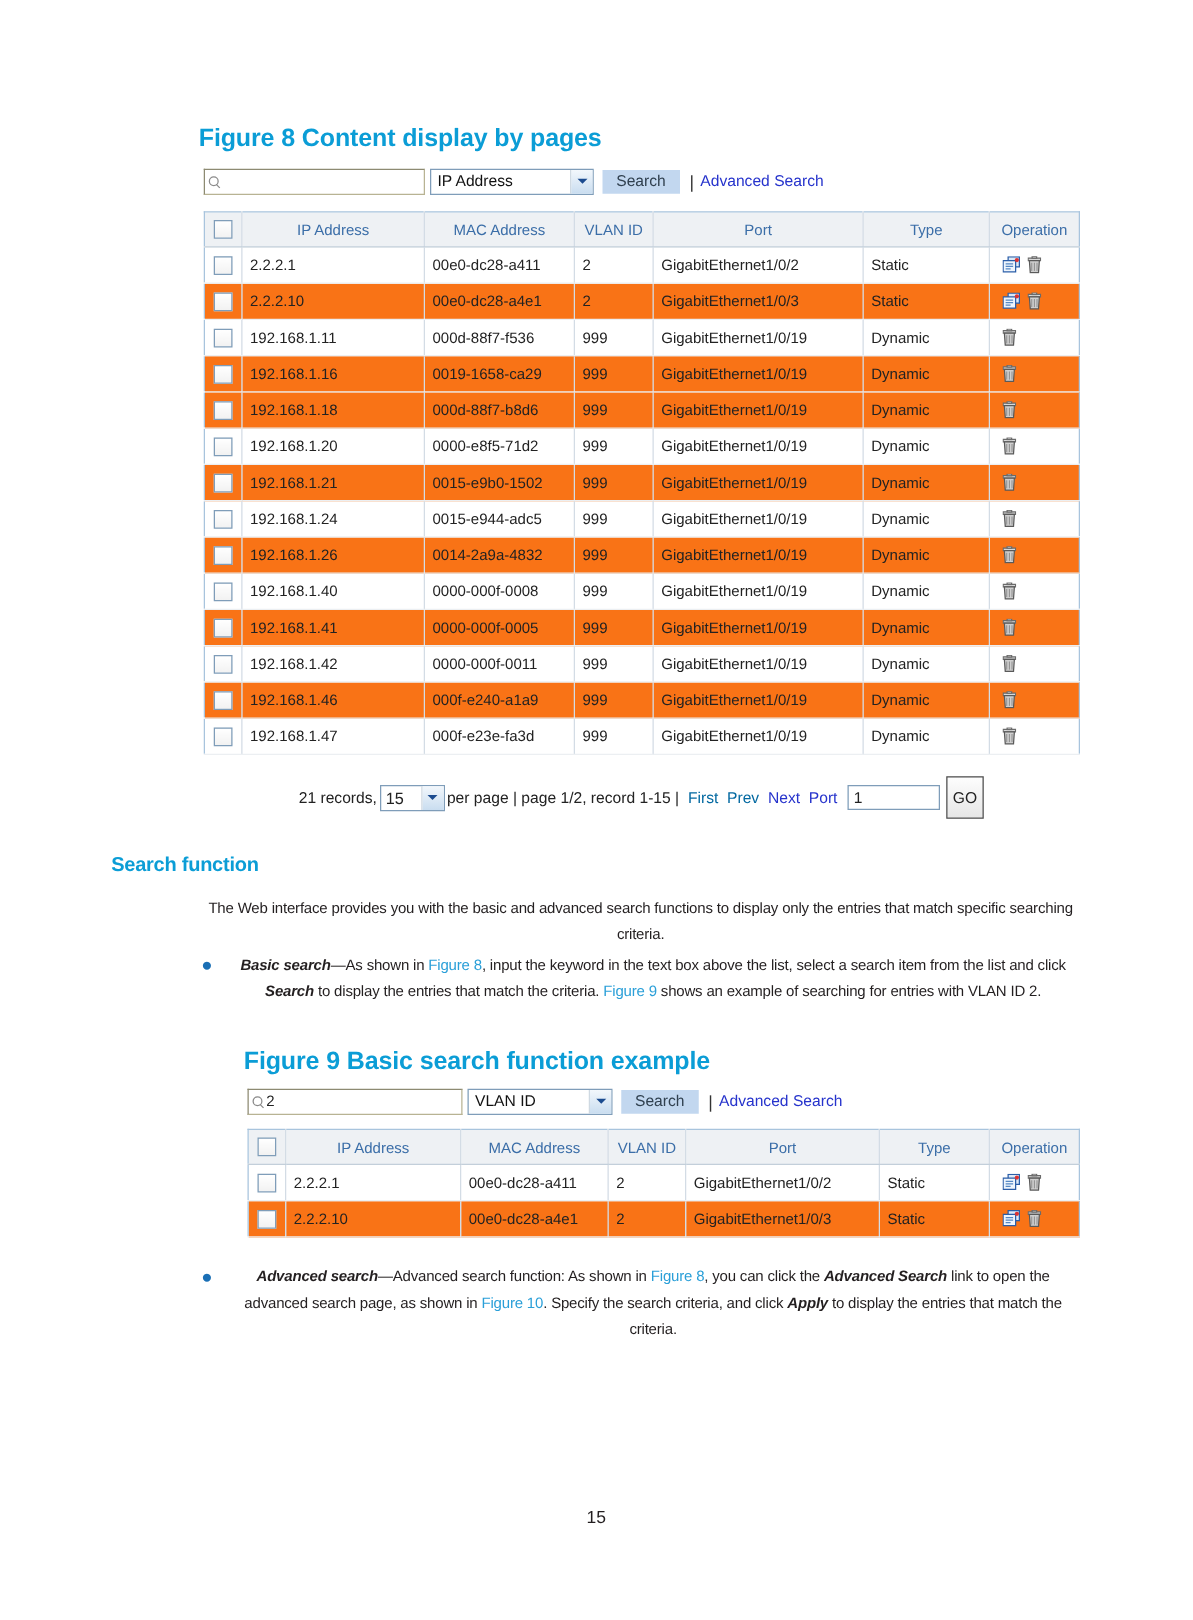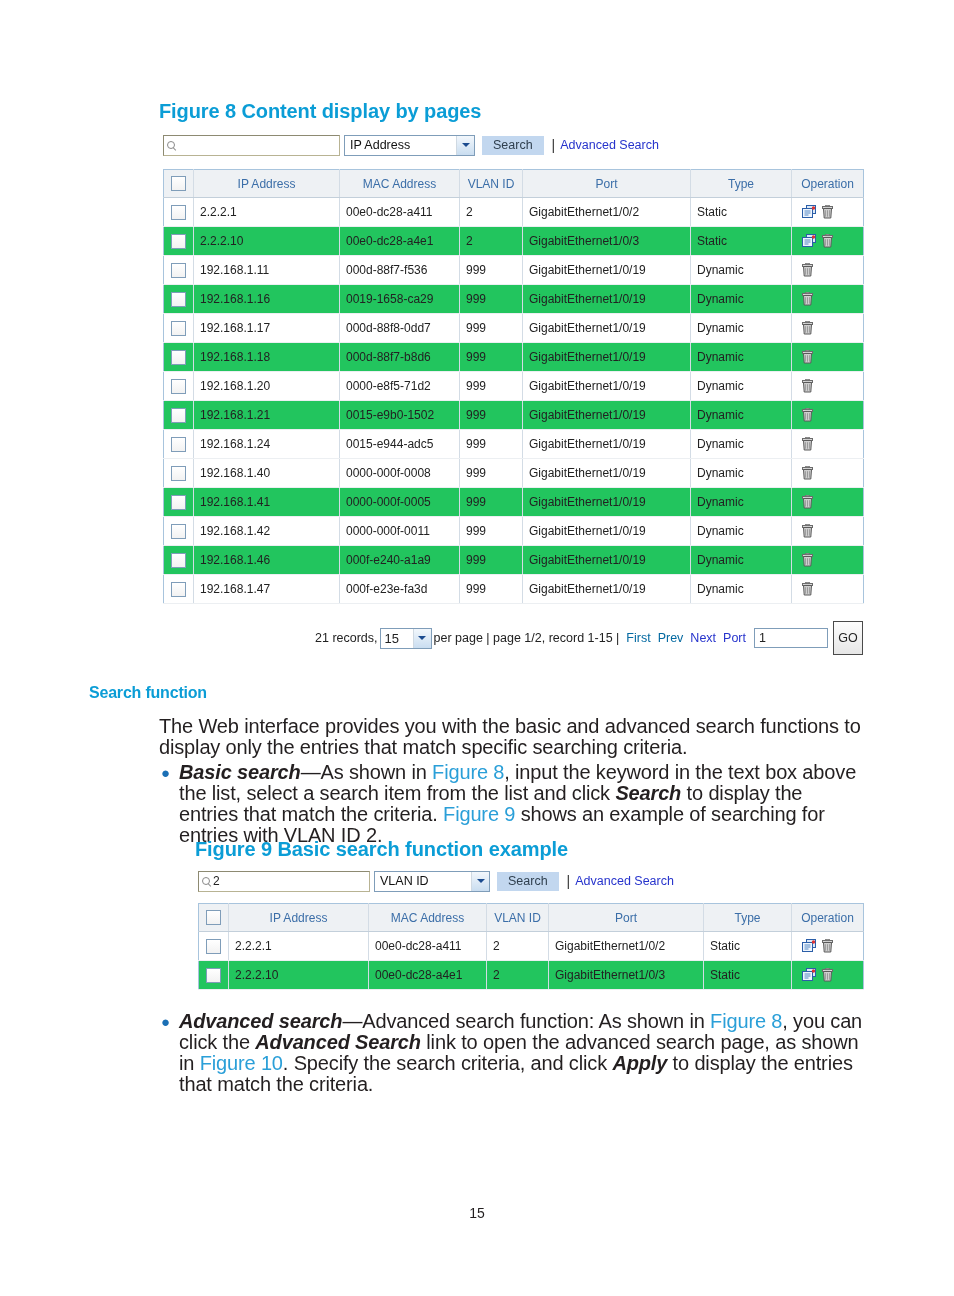--- a/index.html
+++ b/index.html
@@ -33,24 +33,25 @@
   }
 
   .section-heading {
     color: #0b9dd6;
     font-weight: bold;
     font-size: 16px;
     letter-spacing: -0.2px;
   }
 
   .body-text {
-    font-size: 20px;
+    font-size: 12px;
     line-height: 21px;
     color: #231f20;
     letter-spacing: -0.15px;
+    text-align: center;
   }
   .body-text b { font-weight: bold; font-style: italic; }
   .xref { color: #2a9fd8; }
 
   .bullet-row {
     display: flex;
     align-items: flex-start;
   }
   .bullet-dot {
     width: 18px;
@@ -199,21 +200,21 @@
     height: 27px;
     text-align: center;
     border-bottom: 1px solid #c3cfda;
   }
   .grid tbody td {
     height: 28px;
     text-align: left;
     padding-left: 6px;
     border-bottom: 1px solid #eceff2;
   }
-  .grid tbody tr.alt td { background: #22c55e; }
+  .grid tbody tr.alt td { background: #f97316; }
   .grid td.cb-cell, .grid th.cb-cell {
     text-align: center;
     padding-left: 0;
     border-right: 1px solid #d3dce5;
   }
   .grid td.center, .grid th.center { text-align: center; padding-left: 0; }
 
   .cbx {
     display: inline-block;
     width: 13px;
@@ -230,21 +231,21 @@
   
   .icon-trash { width: 11px; height: 14px; position: relative; flex: none; }
 
   
   .pager {
     display: flex;
     align-items: center;
     height: 26px;
     font-size: 12.5px;
     color: #222;
-    justify-content: flex-end;
+    justify-content: center;
     padding-right: 4px;
     gap: 0;
   }
   .pager .txt { white-space: nowrap; }
   .pager-select {
     box-sizing: border-box;
     width: 52px;
     height: 21px;
     border: 1px solid #7f9db9;
     background: #fff;
@@ -412,38 +413,20 @@
               <div class="ops">
                 <span class="icon-trash"><svg width="11" height="14" viewBox="0 0 11 14">
                     <rect x="0.5" y="1.5" width="10" height="2" fill="#d9d9d9" stroke="#6b6b6b"></rect>
                     <path d="M1.5 3.5h8l-0.7 9.5h-6.6z" fill="#cfcfcf" stroke="#5a5a5a"></path>
                     <path d="M3.4 5.2v6.5M5.5 5.2v6.5M7.6 5.2v6.5" stroke="#8c8c8c" stroke-width="0.8"></path>
                     <rect x="3.7" y="0.2" width="3.6" height="1.4" fill="#e2e2e2" stroke="#6b6b6b"></rect>
                   </svg></span>
               </div>
             </td>
           </tr>
-          <tr>
-            <td class="cb-cell"><span class="cbx"></span></td>
-            <td>192.168.1.17</td>
-            <td>000d-88f8-0dd7</td>
-            <td>999</td>
-            <td>GigabitEthernet1/0/19</td>
-            <td>Dynamic</td>
-            <td>
-              <div class="ops">
-                <span class="icon-trash"><svg width="11" height="14" viewBox="0 0 11 14">
-                    <rect x="0.5" y="1.5" width="10" height="2" fill="#d9d9d9" stroke="#6b6b6b"></rect>
-                    <path d="M1.5 3.5h8l-0.7 9.5h-6.6z" fill="#cfcfcf" stroke="#5a5a5a"></path>
-                    <path d="M3.4 5.2v6.5M5.5 5.2v6.5M7.6 5.2v6.5" stroke="#8c8c8c" stroke-width="0.8"></path>
-                    <rect x="3.7" y="0.2" width="3.6" height="1.4" fill="#e2e2e2" stroke="#6b6b6b"></rect>
-                  </svg></span>
-              </div>
-            </td>
-          </tr>
           <tr class="alt">
             <td class="cb-cell"><span class="cbx"></span></td>
             <td>192.168.1.18</td>
             <td>000d-88f7-b8d6</td>
             <td>999</td>
             <td>GigabitEthernet1/0/19</td>
             <td>Dynamic</td>
             <td>
               <div class="ops">
                 <span class="icon-trash"><svg width="11" height="14" viewBox="0 0 11 14">
@@ -488,20 +471,38 @@
                     <path d="M3.4 5.2v6.5M5.5 5.2v6.5M7.6 5.2v6.5" stroke="#8c8c8c" stroke-width="0.8"></path>
                     <rect x="3.7" y="0.2" width="3.6" height="1.4" fill="#e2e2e2" stroke="#6b6b6b"></rect>
                   </svg></span>
               </div>
             </td>
           </tr>
           <tr>
             <td class="cb-cell"><span class="cbx"></span></td>
             <td>192.168.1.24</td>
             <td>0015-e944-adc5</td>
+            <td>999</td>
+            <td>GigabitEthernet1/0/19</td>
+            <td>Dynamic</td>
+            <td>
+              <div class="ops">
+                <span class="icon-trash"><svg width="11" height="14" viewBox="0 0 11 14">
+                    <rect x="0.5" y="1.5" width="10" height="2" fill="#d9d9d9" stroke="#6b6b6b"></rect>
+                    <path d="M1.5 3.5h8l-0.7 9.5h-6.6z" fill="#cfcfcf" stroke="#5a5a5a"></path>
+                    <path d="M3.4 5.2v6.5M5.5 5.2v6.5M7.6 5.2v6.5" stroke="#8c8c8c" stroke-width="0.8"></path>
+                    <rect x="3.7" y="0.2" width="3.6" height="1.4" fill="#e2e2e2" stroke="#6b6b6b"></rect>
+                  </svg></span>
+              </div>
+            </td>
+          </tr>
+          <tr class="alt">
+            <td class="cb-cell"><span class="cbx"></span></td>
+            <td>192.168.1.26</td>
+            <td>0014-2a9a-4832</td>
             <td>999</td>
             <td>GigabitEthernet1/0/19</td>
             <td>Dynamic</td>
             <td>
               <div class="ops">
                 <span class="icon-trash"><svg width="11" height="14" viewBox="0 0 11 14">
                     <rect x="0.5" y="1.5" width="10" height="2" fill="#d9d9d9" stroke="#6b6b6b"></rect>
                     <path d="M1.5 3.5h8l-0.7 9.5h-6.6z" fill="#cfcfcf" stroke="#5a5a5a"></path>
                     <path d="M3.4 5.2v6.5M5.5 5.2v6.5M7.6 5.2v6.5" stroke="#8c8c8c" stroke-width="0.8"></path>
                     <rect x="3.7" y="0.2" width="3.6" height="1.4" fill="#e2e2e2" stroke="#6b6b6b"></rect>

